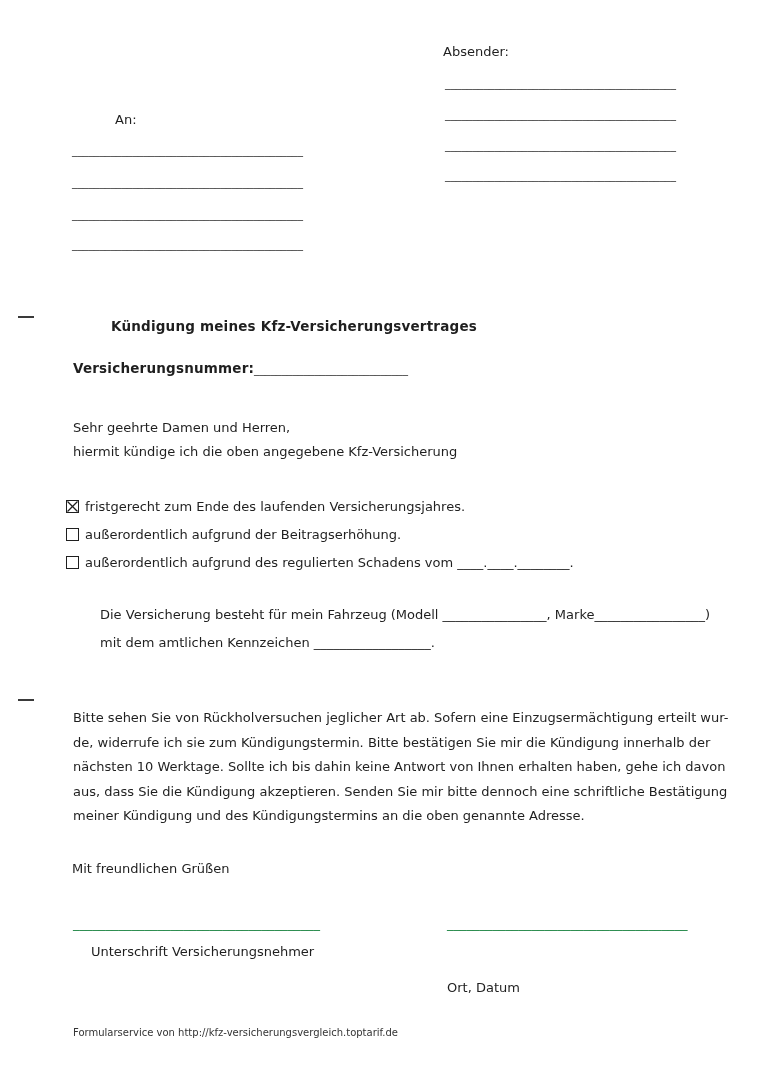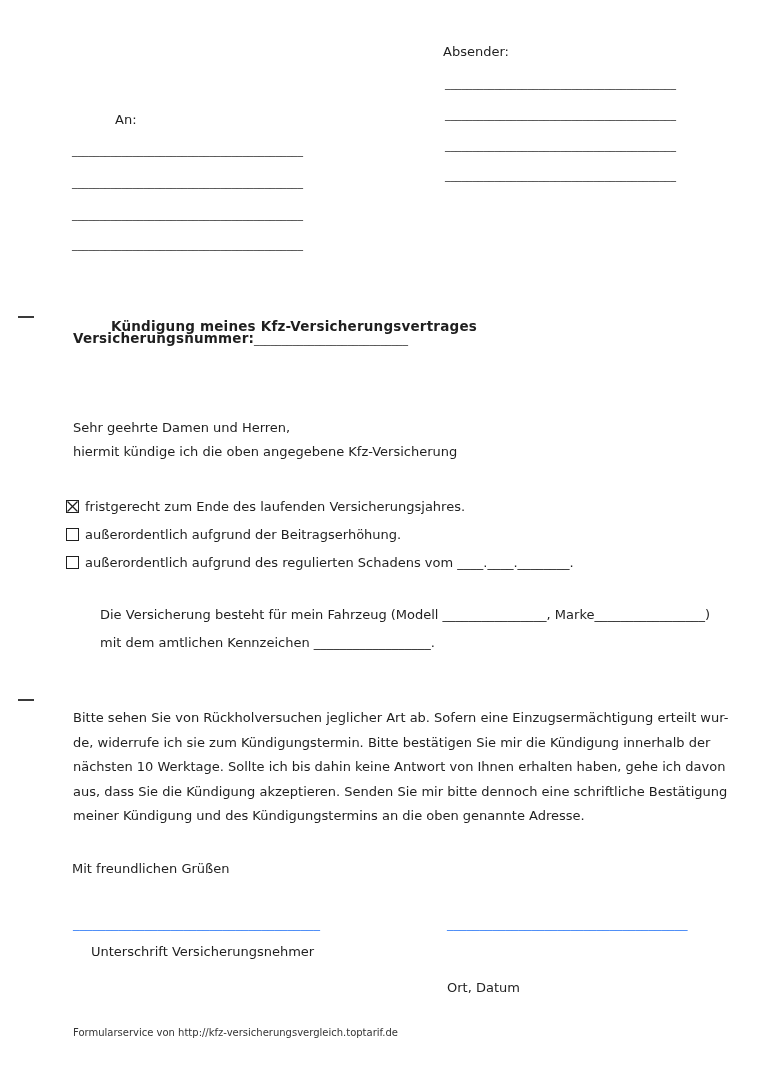--- a/index.html
+++ b/index.html
@@ -19,21 +19,21 @@
   .salutation-block div { line-height:24px; }
   .option-row { display:flex; align-items:center; height:28px; }
   .checkbox {
     width:13px; height:13px; border:1.4px solid #1f1f1f; background:#fff;
     display:inline-flex; align-items:center; justify-content:center;
     margin-right:6px; flex:0 0 auto;
   }
   .checkbox svg { display:block; }
   .vehicle-block div { line-height:27.5px; }
   .body-block div { line-height:24.5px; font-size:13px; }
-  .sig-line { font-size:13px; color:#3b82f6; }
+  .sig-line { font-size:13px; color:#15803d; }
   .sig-label { font-size:13px; }
   .footer { font-size:10px; color:#333; }
 </style>
 </head>
 <body>
 
 <div class="abs label" style="left:443px; top:44px;">Absender:</div>
 <div class="abs rule" style="left:445px; top:77px;">__________________________________________</div>
 <div class="abs rule" style="left:445px; top:108px;">__________________________________________</div>
 <div class="abs rule" style="left:445px; top:139px;">__________________________________________</div>
@@ -42,21 +42,21 @@
 <div class="abs label" style="left:72px; top:112px;margin-left:43px;">An:</div>
 <div class="abs rule" style="left:72px; top:144px;">__________________________________________</div>
 <div class="abs rule" style="left:72px; top:176px;">__________________________________________</div>
 <div class="abs rule" style="left:72px; top:208px;">__________________________________________</div>
 <div class="abs rule" style="left:72px; top:238px;">__________________________________________</div>
 
 <div class="fold-mark" style="top:316px;"></div>
 <div class="fold-mark" style="top:699px;"></div>
 
 <div class="abs title" style="left:73px; top:318px;">Kündigung meines Kfz-Versicherungsvertrages</div>
-<div class="abs policy-row" style="left:73px; top:330px;">
+<div class="abs policy-row" style="left:73px; top:360px;">
   <span class="policy-label">Versicherungsnummer:</span><span class="rule">____________________________</span>
 </div>
 
 <div class="abs salutation-block" style="left:73px; top:416px;">
   <div>Sehr geehrte Damen und Herren,</div>
   <div>hiermit kündige ich die oben angegebene Kfz-Versicherung</div>
 </div>
 
 <div class="abs" style="left:66px; top:492px;">
   <div class="option-row">

